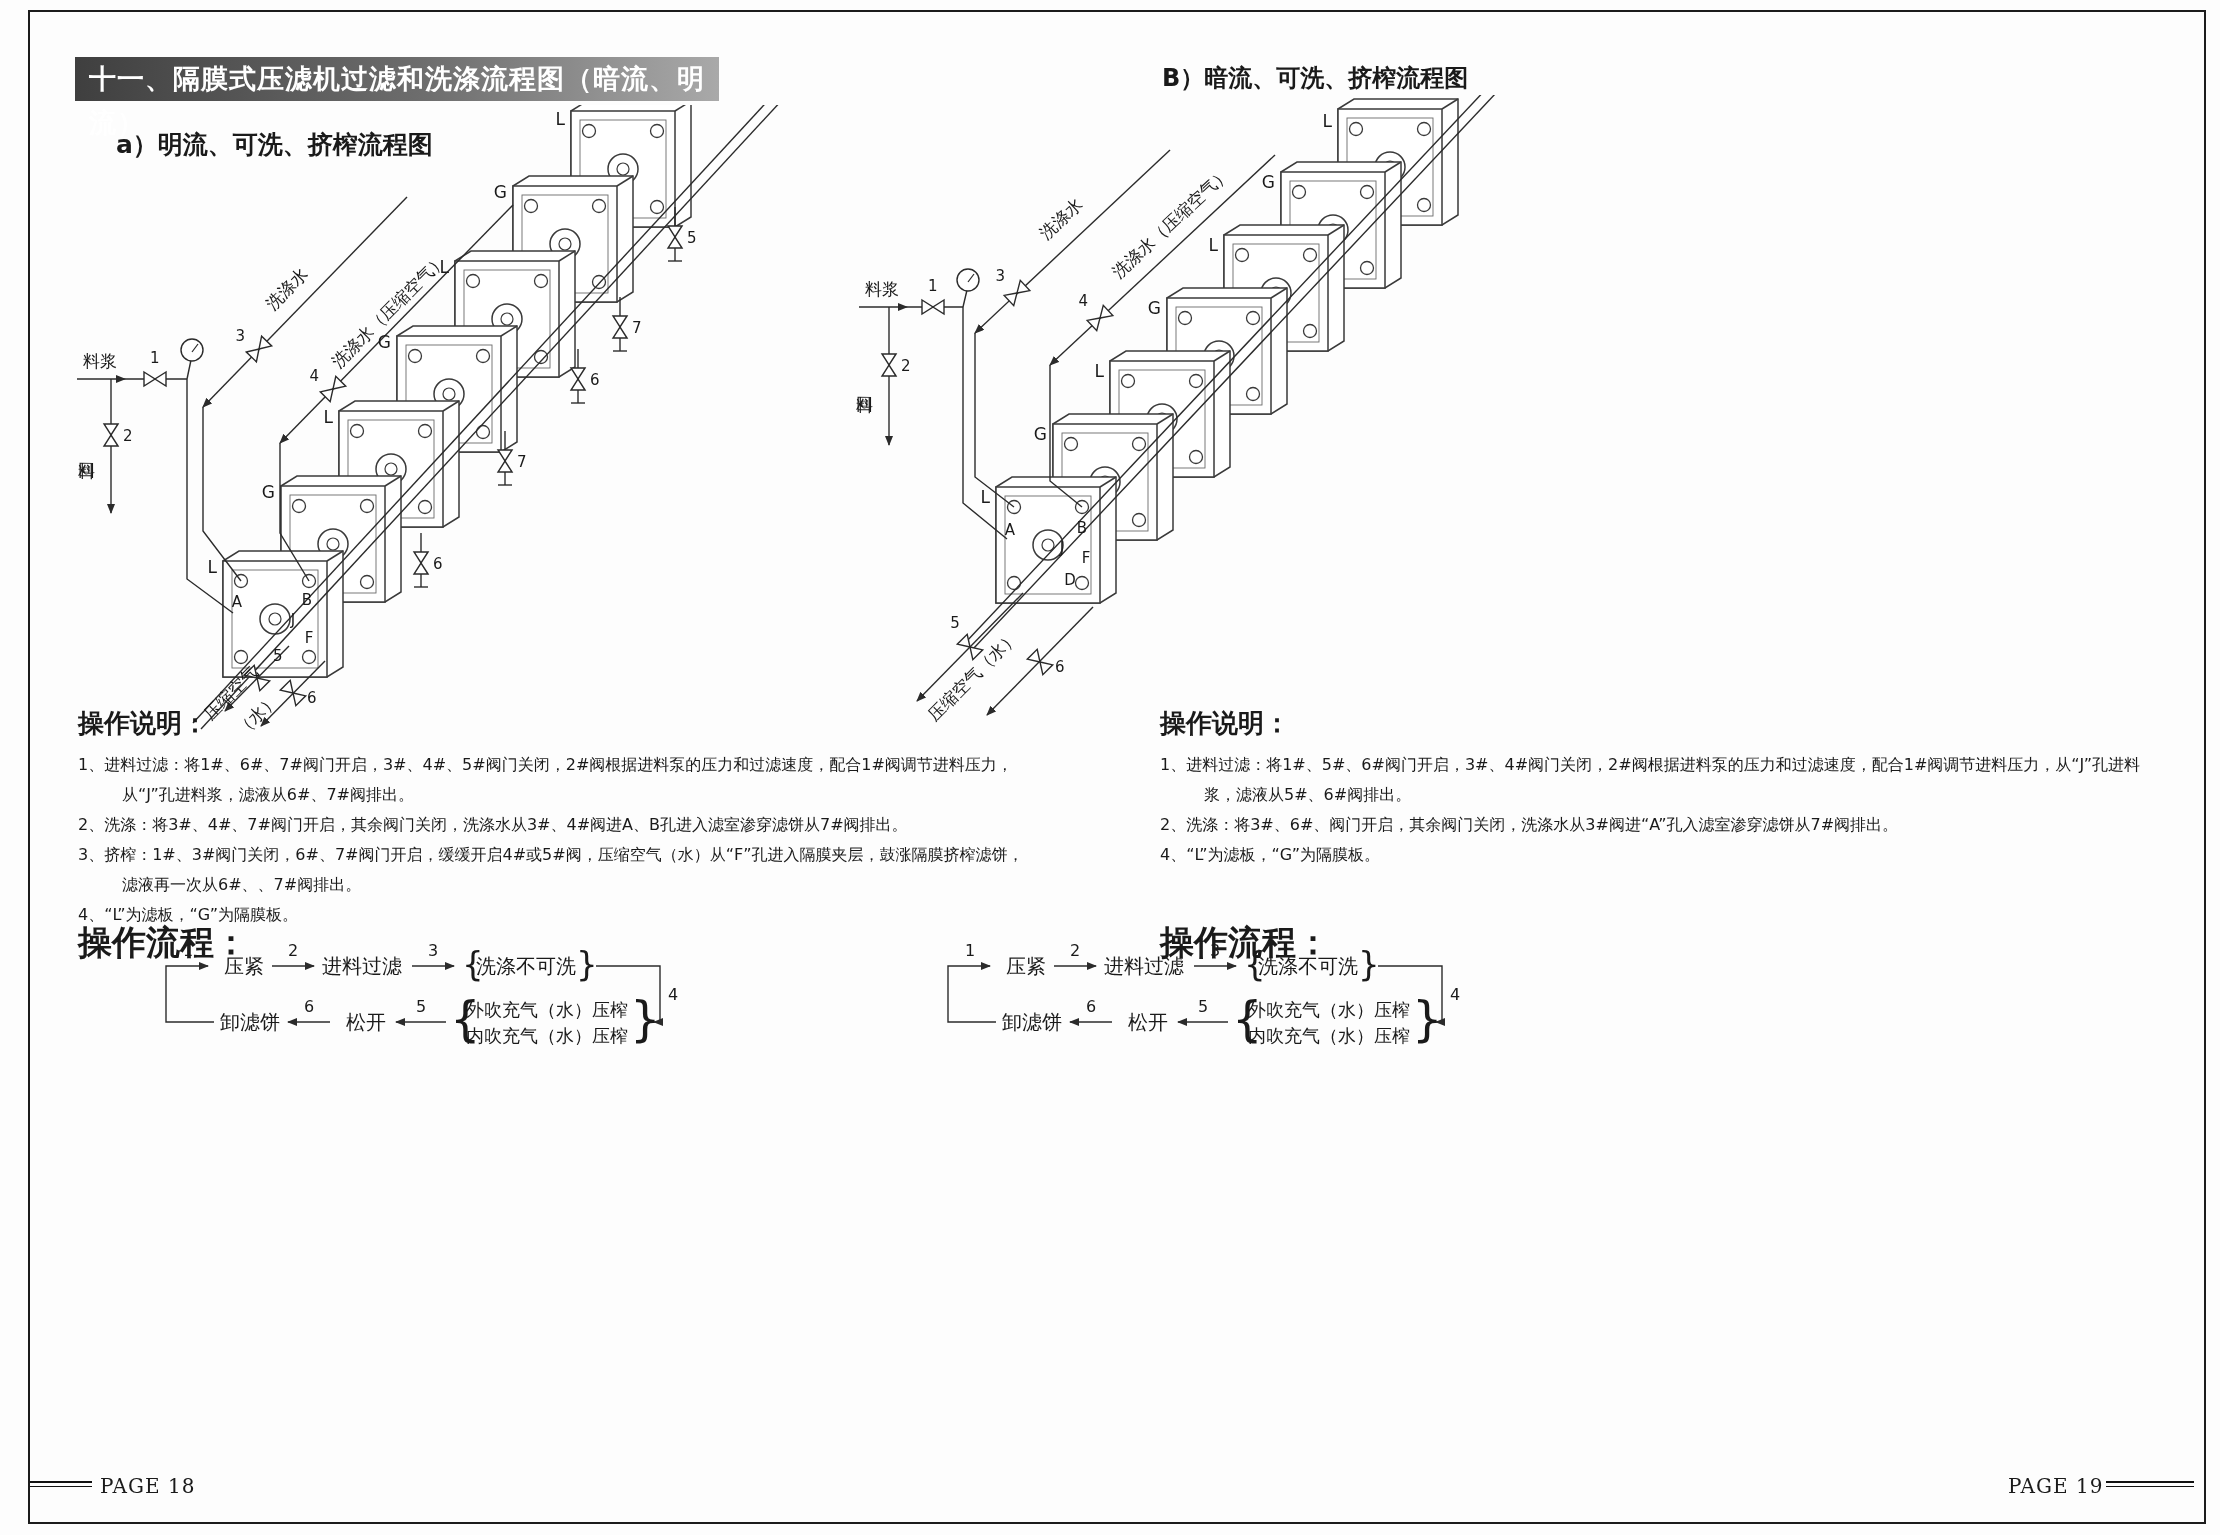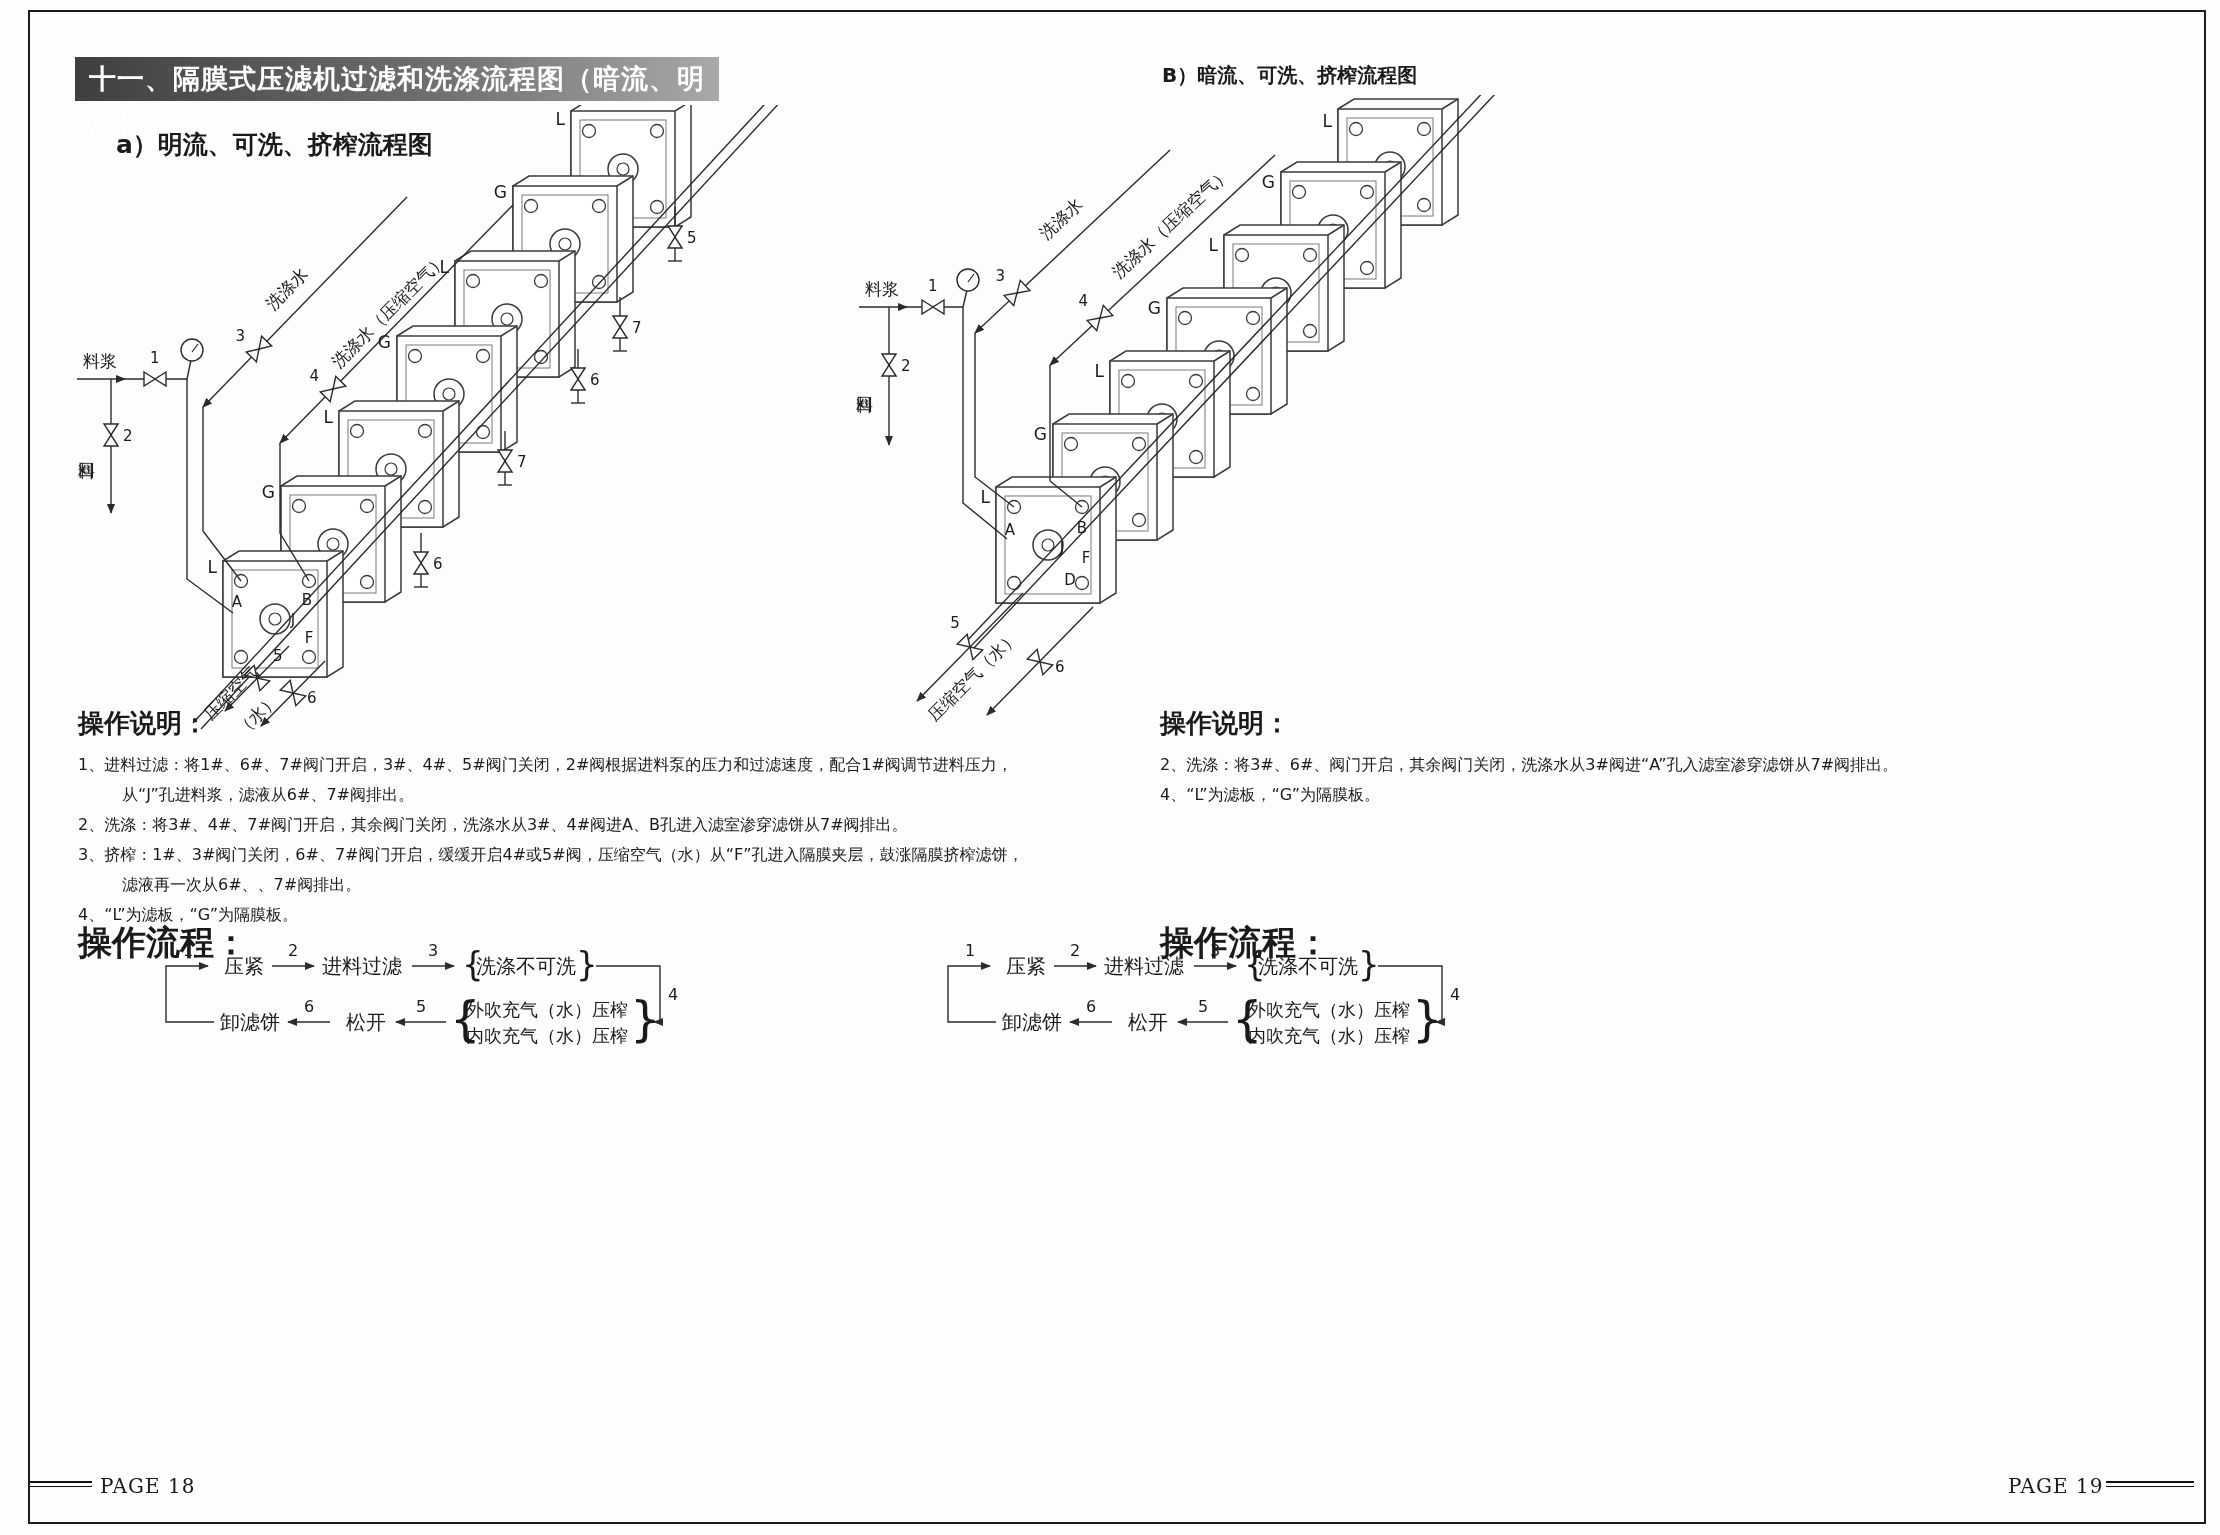--- a/index.html
+++ b/index.html
@@ -8,21 +8,21 @@
     position:relative; width:2220px; height:1535px; background:#fdfdfd;
     font-family:"DejaVu Sans","Liberation Sans",sans-serif; color:#1a1a1a; overflow:hidden;
   }
   .abs { position:absolute; }
   .frame { left:28px; top:10px; width:2178px; height:1514px; border:2px solid #1c1c1c; }
   .hdr-bar {
     left:75px; top:57px; width:644px; height:44px;
     background:linear-gradient(90deg,#3f3f3f,#6e6e6e 55%,#a9a9a9);
     color:#fff; font-size:27px; font-weight:bold; line-height:44px; padding-left:14px; letter-spacing:1px;
   }
-  .right-title { left:1162px; top:62px; font-size:20px; font-weight:bold; }
+  .right-title { left:1162px; top:62px; font-size:24px; font-weight:bold; }
   .left-subtitle { left:78px; top:128px; font-size:25px; font-weight:bold;margin-left:38px; }
   .sec-title { font-size:26px; font-weight:bold; margin-bottom:9px; }
   .instructions { font-size:16px; line-height:30px; }
   .inst-item { padding-left:44px; text-indent:-44px; }
   .flow-title { font-size:34px; font-weight:bold; }
   .pagelab { font-family:"DejaVu Serif","Liberation Serif",serif; font-size:20px; letter-spacing:1px; }
   .rule { height:6px; border-top:2px solid #111; border-bottom:1px solid #111; }
   svg text { fill:#1a1a1a; font-family:"DejaVu Sans","Liberation Sans",sans-serif; }
   .ln { stroke:#2b2b2b; stroke-width:1.4; fill:none; }
   .dlabel { font-size:17px; }
@@ -240,20 +240,21 @@
       <div class="inst-item">1、进料过滤：将1#、6#、7#阀门开启，3#、4#、5#阀门关闭，2#阀根据进料泵的压力和过滤速度，配合1#阀调节进料压力，从“J”孔进料浆，滤液从6#、7#阀排出。</div>
       <div class="inst-item">2、洗涤：将3#、4#、7#阀门开启，其余阀门关闭，洗涤水从3#、4#阀进A、B孔进入滤室渗穿滤饼从7#阀排出。</div>
       <div class="inst-item">3、挤榨：1#、3#阀门关闭，6#、7#阀门开启，缓缓开启4#或5#阀，压缩空气（水）从“F”孔进入隔膜夹层，鼓涨隔膜挤榨滤饼，滤液再一次从6#、、7#阀排出。</div>
       <div class="inst-item">4、“L”为滤板，“G”为隔膜板。</div>
     </div>
   </div>
 
   <div class="abs" style="left:1160px;top:706px;width:985px">
     <div class="sec-title">操作说明：</div>
     <div class="instructions">
+      <div class="inst-item">1、进料过滤：将1#、5#、6#阀门开启，3#、4#阀门关闭，2#阀根据进料泵的压力和过滤速度，配合1#阀调节进料压力，从“J”孔进料浆，滤液从5#、6#阀排出。</div>
       <div class="inst-item">2、洗涤：将3#、6#、阀门开启，其余阀门关闭，洗涤水从3#阀进“A”孔入滤室渗穿滤饼从7#阀排出。</div>
       <div class="inst-item">4、“L”为滤板，“G”为隔膜板。</div>
     </div>
   </div>
 
   <div class="abs flow-title" style="left:78px;top:920px">操作流程：</div>
   <div class="abs flow-title" style="left:1160px;top:920px">操作流程：</div>
 
   <svg class="abs" style="left:150px;top:944px" width="580" height="112" viewBox="0 0 580 112">
     <polyline class="ln" points="64,78 16,78 16,22 58,22" marker-end="url(#arrh)"></polyline>

